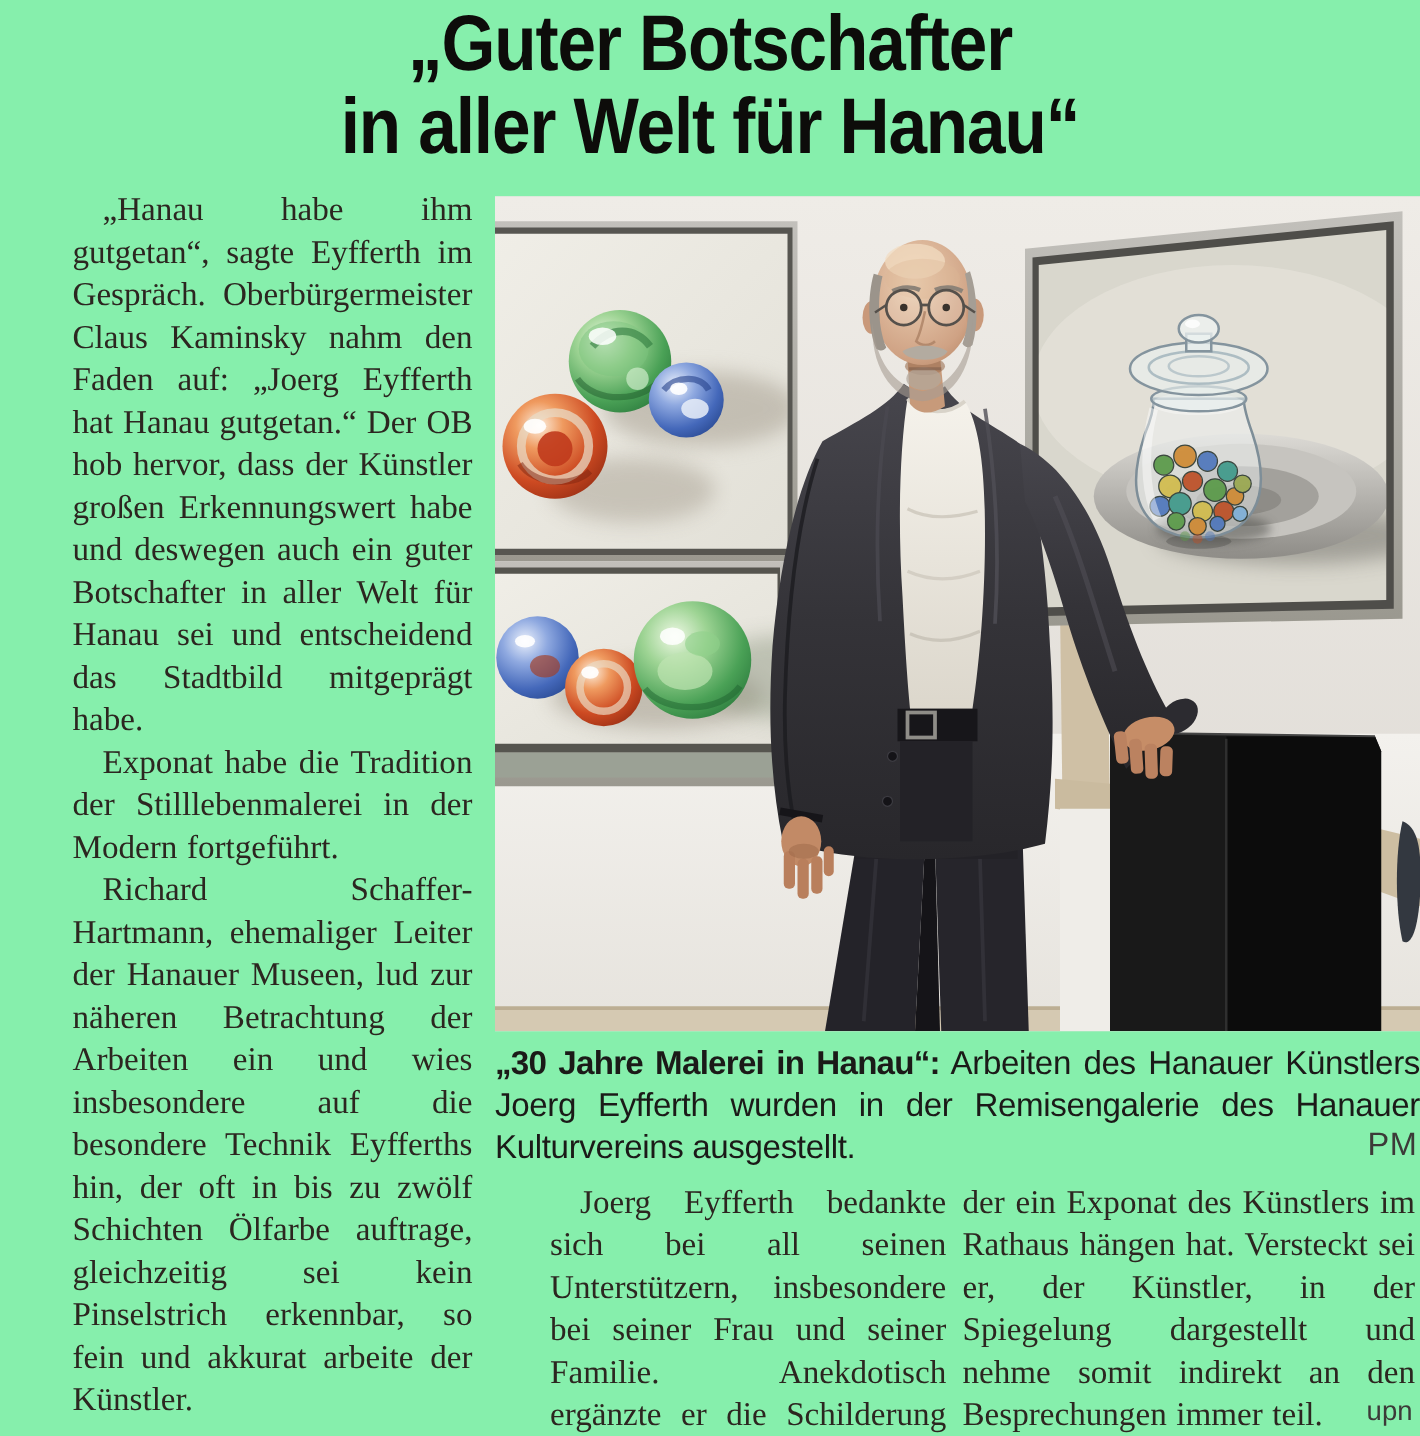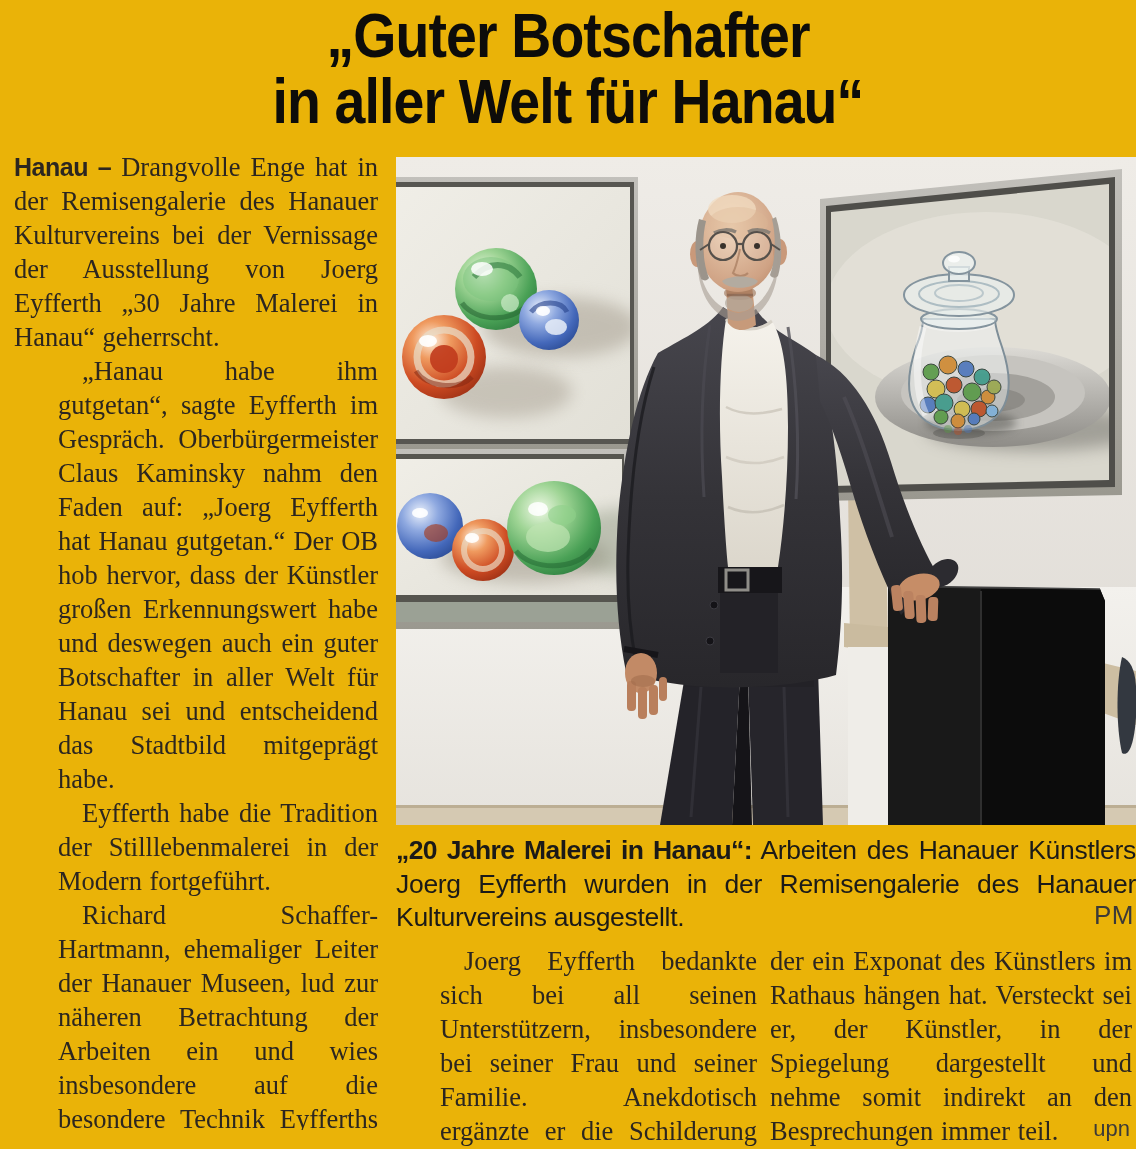--- a/index.html
+++ b/index.html
@@ -1,16 +1,16 @@
 <!DOCTYPE html>
 <html lang="de"><head>
 <meta charset="utf-8">
 <style>
   html,body{margin:0;padding:0;background:#ffffff;}
-  .page{position:relative;width:1136px;height:1149px;background:#eab308;overflow:hidden;
+  .page{position:relative;width:1136px;height:1149px;background:#86efac;overflow:hidden;
         font-family:"Liberation Serif",serif;color:#2c2620;}
   .headline{position:absolute;top:2px;left:0;width:1136px;margin:0;text-align:center;
             font-family:"Liberation Sans",sans-serif;font-weight:bold;color:#0d0c0a;
             font-size:63px;line-height:66px;letter-spacing:-1px;}
   .hl-line{display:block;transform:scaleX(.88);transform-origin:50% 50%;white-space:nowrap;}
   .col{position:absolute;text-align:justify;font-size:26.5px;line-height:34px;overflow:hidden;
        hyphens:auto;-webkit-hyphens:auto;word-spacing:1px;}
   .col p{margin:0;}
   .col p.ind{text-indent:24px;margin-left:44px;}
   .col-left{left:14px;top:150px;width:364px;height:980px;}
@@ -32,23 +32,22 @@
 <body>
 
 <div class="page">
 
   <h1 class="headline">
     <span class="hl-line">„Guter Botschafter</span>
     <span class="hl-line">in aller Welt für Hanau“</span>
   </h1>
 
   <div class="col col-left">
-    <p><b class="lead">Hanau –</b> <span>Drangvolle Enge hat in der Remisengalerie des Hanauer Kulturvereins bei der Vernissage der Ausstellung von Joerg Eyfferth „30 Jahre Malerei in Hanau“ geherrscht.</span></p>
     <p class="ind">„Hanau habe ihm gutgetan“, sagte Eyfferth im Gespräch. Oberbürgermeister Claus Kaminsky nahm den Faden auf: „Joerg Eyfferth hat Hanau gutgetan.“ Der OB hob hervor, dass der Künstler großen Erkennungswert habe und deswegen auch ein guter Botschafter in aller Welt für Hanau sei und entscheidend das Stadtbild mitgeprägt habe.</p>
-    <p class="ind">Eyfferth habe die Tradition der Stilllebenmalerei in der Modern fortgeführt.</p>
+    <p class="ind">Exponat habe die Tradition der Stilllebenmalerei in der Modern fortgeführt.</p>
     <p class="ind">Richard Schaffer-Hartmann, ehemaliger Leiter der Hanauer Museen, lud zur näheren Betrachtung der Arbeiten ein und wies insbesondere auf die besondere Technik Eyfferths hin, der oft in bis zu zwölf Schichten Ölfarbe auftrage, gleichzeitig sei kein Pinselstrich erkennbar, so fein und akkurat arbeite der Künstler.</p>
   </div>
 
   <figure class="photo">
     <svg width="740" height="668" viewBox="0 0 740 668" xmlns="http://www.w3.org/2000/svg">
       <defs>
         <linearGradient id="wall" x1="0" y1="0" x2="0" y2="1">
           <stop offset="0" stop-color="#efece7"></stop>
             <stop offset="1" stop-color="#ddd9d3"></stop>
         </linearGradient>
@@ -307,21 +306,21 @@
           <rect x="496" y="428" width="10" height="26" rx="4" fill="#bb8260" transform="rotate(-6 501 441)"></rect>
           <rect x="508" y="434" width="10" height="28" rx="4" fill="#bb8260" transform="rotate(-4 513 448)"></rect>
           <rect x="520" y="438" width="10" height="28" rx="4" fill="#bb8260" transform="rotate(-2 525 452)"></rect>
           <rect x="532" y="440" width="10" height="24" rx="4" fill="#bb8260" transform="rotate(2 537 452)"></rect>
         </g>
       </g>
     </svg>
   </figure>
 
   <figcaption class="caption">
-    <b>„20 Jahre Malerei in Hanau“:</b> <span>Arbeiten des Hanauer Künstlers Joerg Eyfferth wurden in der Remisengalerie des Hanauer Kulturvereins ausgestellt.</span>
+    <b>„30 Jahre Malerei in Hanau“:</b> <span>Arbeiten des Hanauer Künstlers Joerg Eyfferth wurden in der Remisengalerie des Hanauer Kulturvereins ausgestellt.</span>
     <span class="credit">PM</span>
   </figcaption>
 
   <div class="col col-right">
     <p>der ein Exponat des Künstlers im Rathaus hängen hat. Versteckt sei er, der Künstler, in der Spiegelung dargestellt und nehme somit indirekt an den Besprechungen immer teil.</p>
     <span class="byline">upn</span>
   </div>
 
   <div class="col col-mid">
     <p class="ind">Joerg Eyfferth bedankte sich bei all seinen Unterstützern, insbesondere bei seiner Frau und seiner Familie. Anekdotisch ergänzte er die Schilderung des Oberbürgermeisters,</p>

